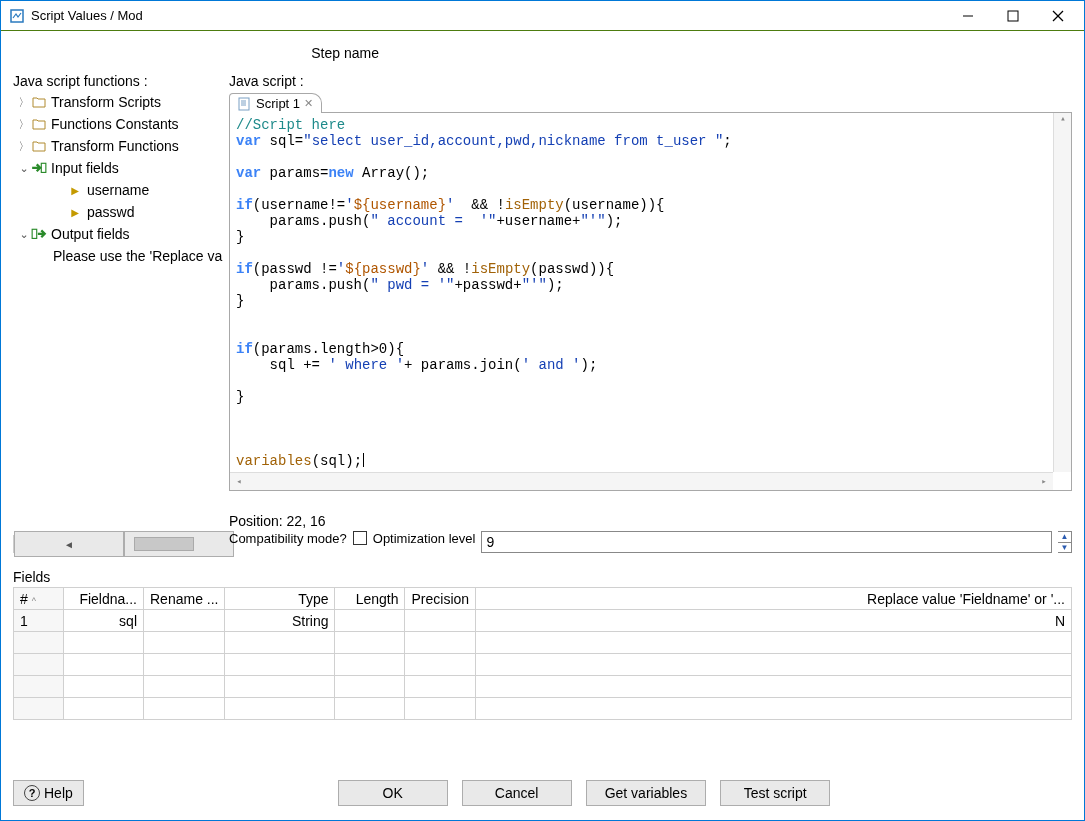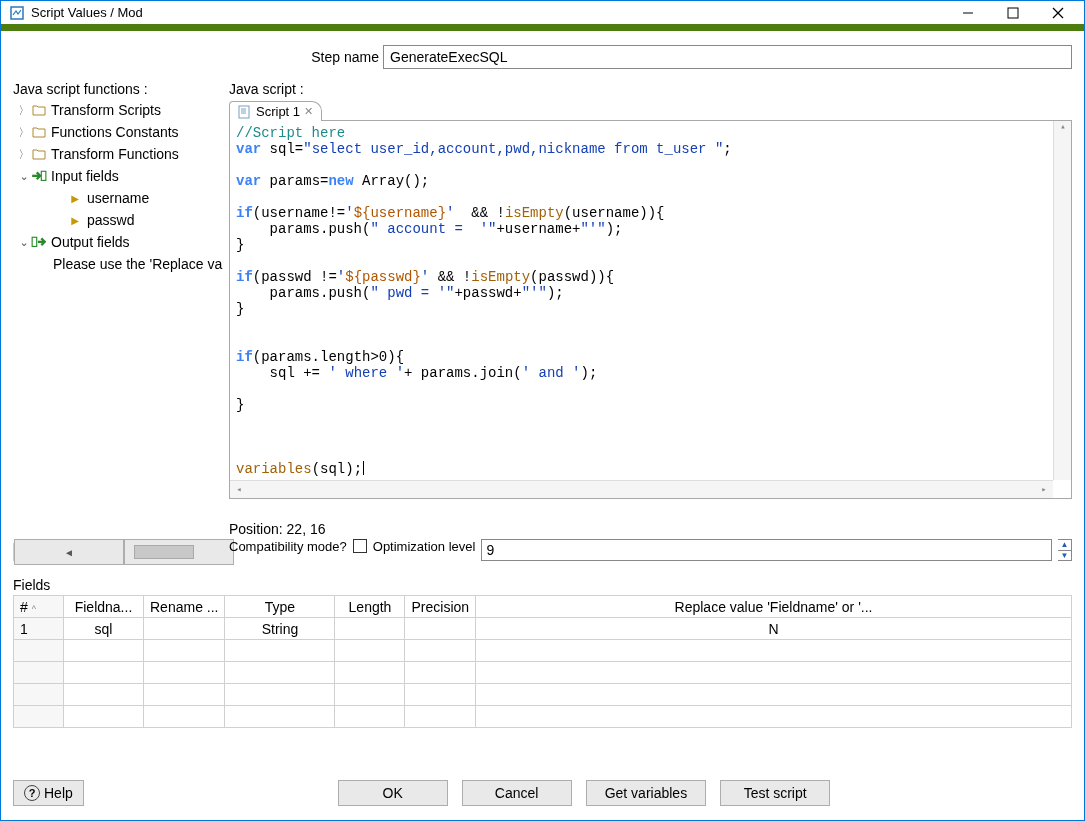--- a/index.html
+++ b/index.html
@@ -14,21 +14,21 @@
     height: 821px;
     display: flex;
     flex-direction: column;
     overflow: hidden;
   }
   .titlebar {
     display: flex;
     align-items: center;
     height: 30px;
     padding: 0 4px 0 8px;
-    border-bottom: 7px solid #4d7c0f;
+    border-bottom: 1px solid #4d7c0f;
   }
   .titlebar .icon {
     width: 16px; height: 16px;
     margin-right: 6px;
     display:inline-block;
   }
   .titlebar .title { flex: 1; font-size: 13px; }
   .winbtn {
     width: 45px; height: 28px;
     display: flex; align-items:center; justify-content:center;
@@ -142,21 +142,21 @@
   }
   .fieldsLabel { font-size:14px; margin-bottom:2px;}
   .grid {
     border:1px solid #b5b5b5;
     border-collapse:collapse;
     width:100%;
     font-size:14px;
   }
   .grid th, .grid td {
     border:1px solid #d0d0d0;
-    text-align:center;
+    text-align:right;
     padding:2px 6px;
     height:22px;
     white-space:nowrap;
     overflow:hidden;
     text-overflow:ellipsis;
   }
   .grid th { font-weight:normal; background:#fff;}
   .grid td.numcol, .grid th.numcol { width:50px; text-align:left; background:#f7f7f7;}
   .sortcaret { font-size:9px; color:#888; margin-left:4px;}
   .btnrow {
@@ -217,21 +217,20 @@
         <line x1="1" y1="1" x2="11" y2="11" stroke="#000" stroke-width="1.2"></line>
         <line x1="11" y1="1" x2="1" y2="11" stroke="#000" stroke-width="1.2"></line>
       </svg>
     </div>
 </div>
 
 <div class="content">
 
   <div class="steprow">
     <label>Step name</label>
-    <input type="text" value="GenerateExecSQL" style="">
   </div>
 
   <div class="mainSplit">
     <div class="leftPanel">
       <div class="panelLabel">Java script functions :</div>
       <div class="tree" id="tree">
           <div class="tree-row" style="padding-left: 4px;">
             <span class="arrow">〉</span>
             <span class="treeicon folder">
               <svg viewBox="0 0 14 12">

